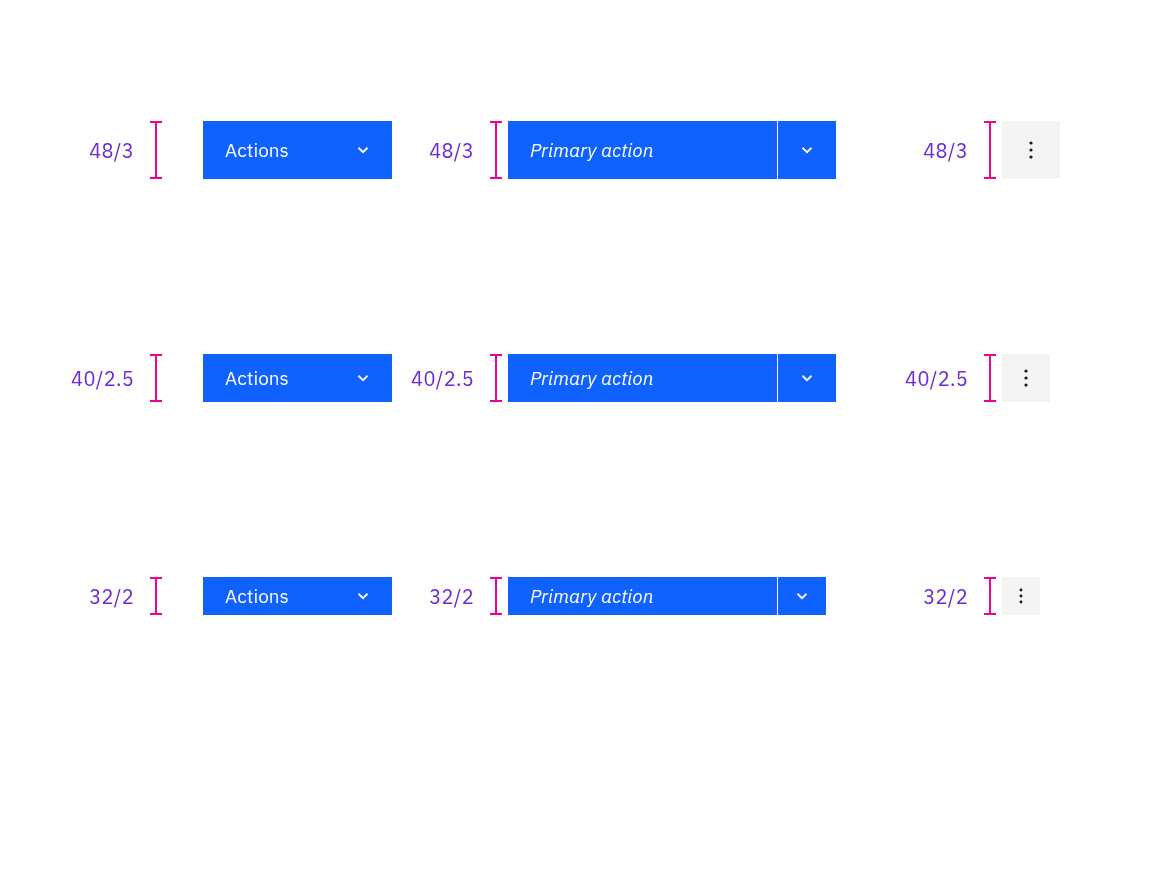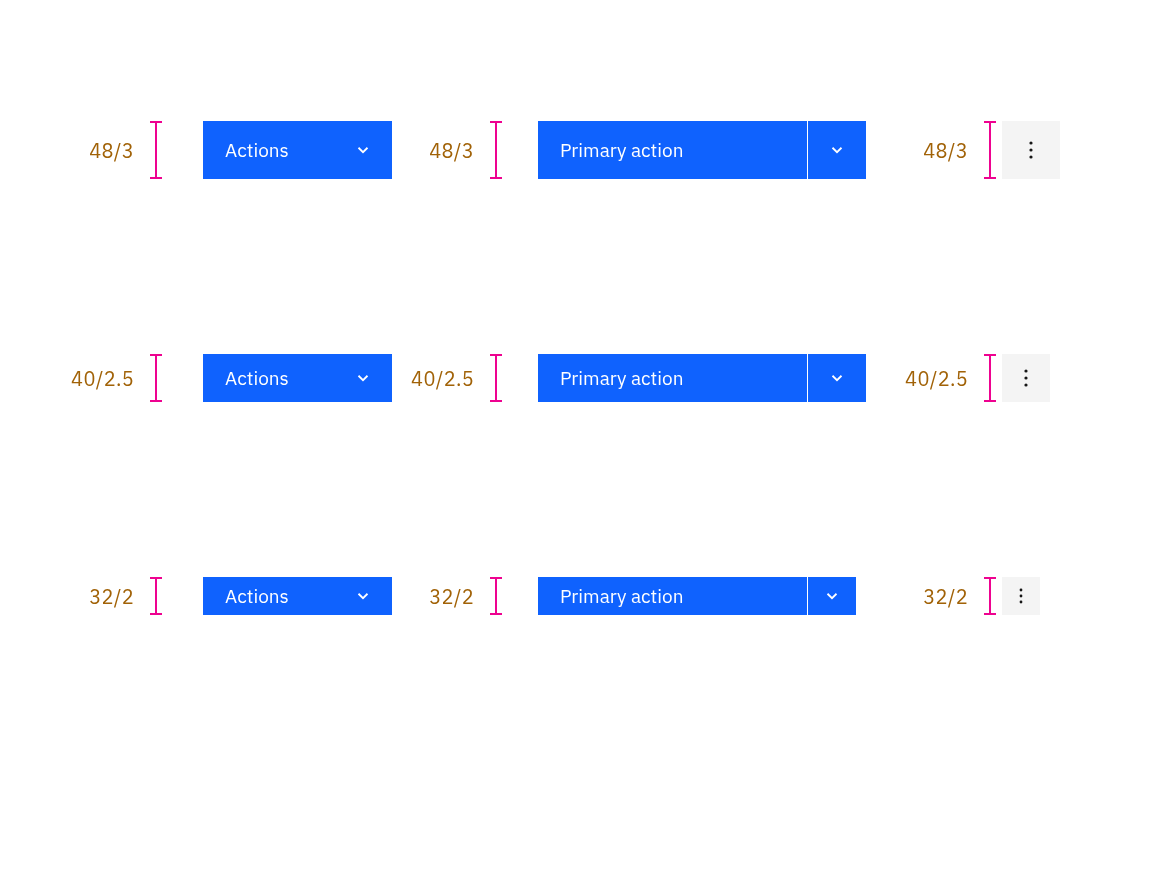--- a/index.html
+++ b/index.html
@@ -15,21 +15,21 @@
     left: 0;
     right: 0;
     display: flex;
     align-items: center;
   }
   .row-1 { top: 150px; }
   .row-2 { top: 378px; }
   .row-3 { top: 596px; }
 
   .spec-label {
-    color: #a16207;
+    color: #6d28d9;
     font-size: 20px;
     letter-spacing: 0.3px;
     text-align: right;
   }
 
   .bracket {
     position: relative;
     width: 12px;
     margin-left: 10px;
     margin-right: 14px;
@@ -122,21 +122,21 @@
 
   .dots svg { display: block; }
 
   
   .c1-label { position: absolute; left: 62px; width: 72px; }
   .c1-bracket { position: absolute; left: 140px; }
   .c1-btn { position: absolute; left: 168px; margin-left: 35px; }
 
   .c2-label { position: absolute; left: 402px; width: 72px; }
   .c2-bracket { position: absolute; left: 480px; }
-  .c2-btn { position: absolute; left: 538px; }
+  .c2-btn { position: absolute; left: 508px; font-style: italic; }
 
   .c3-label { position: absolute; left: 896px; width: 72px; }
   .c3-bracket { position: absolute; left: 974px; }
   .c3-btn { position: absolute; left: 1002px; }
 </style>
 </head>
 <body>
 
 <div class="row row-1">
 

